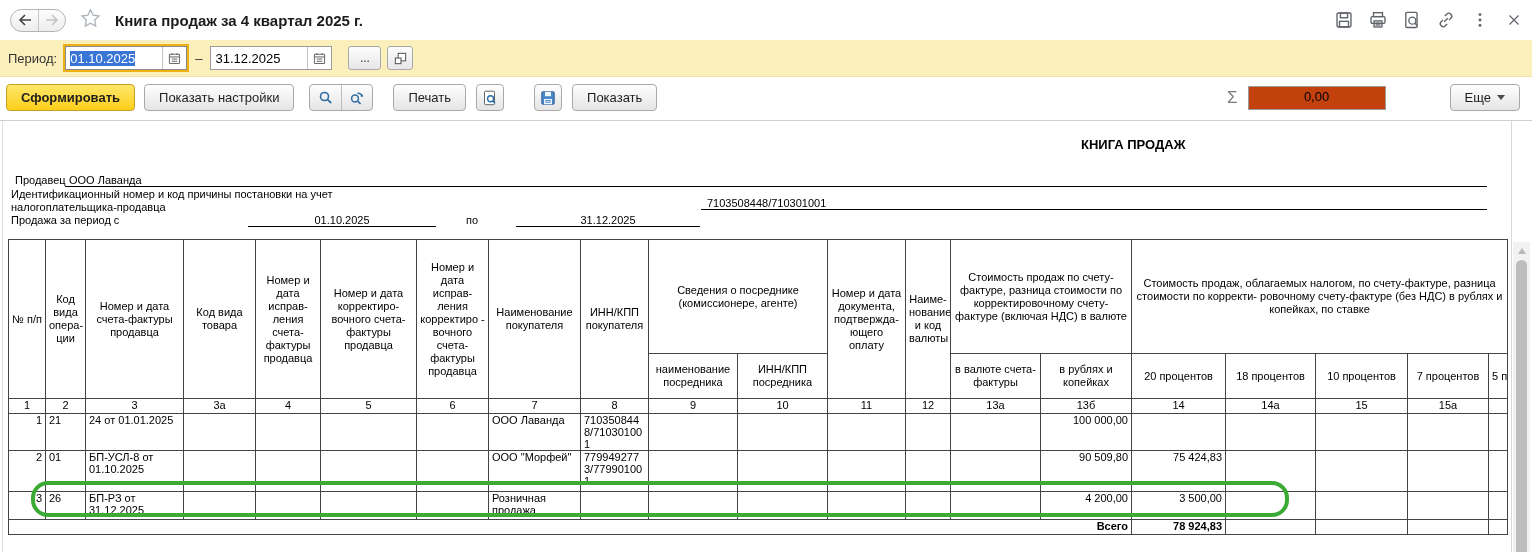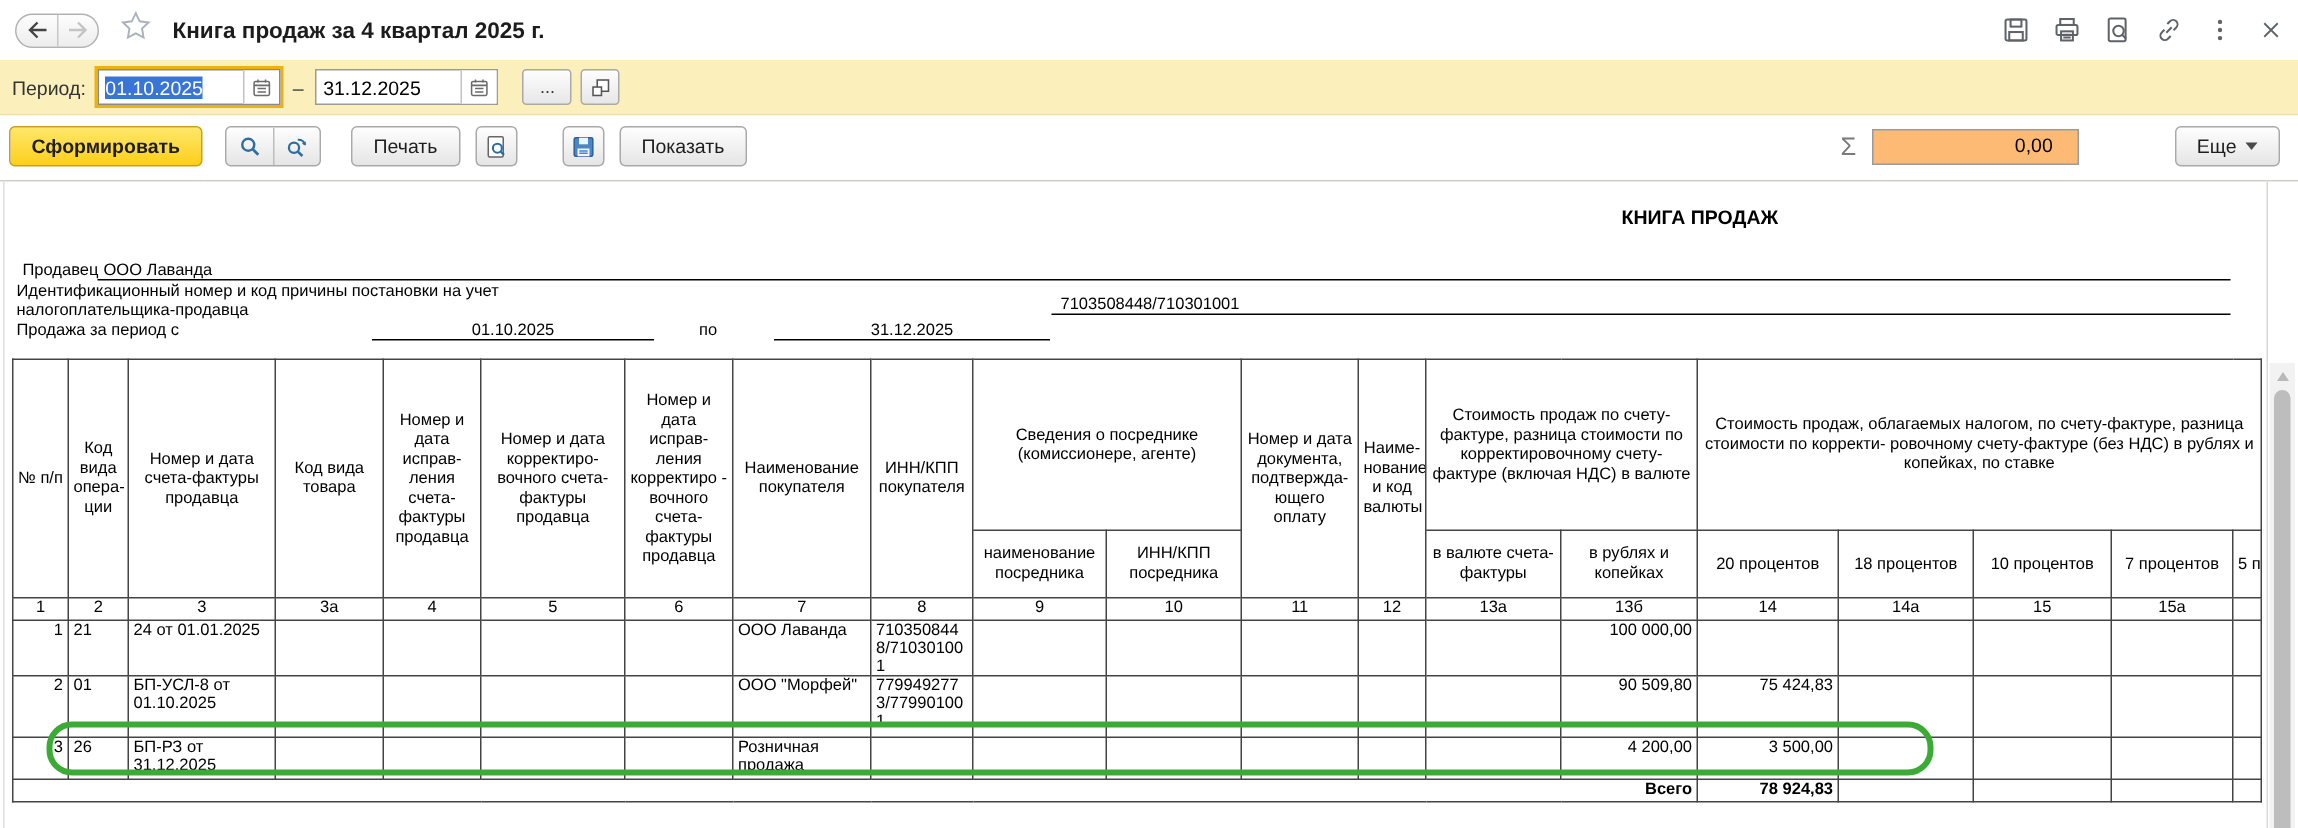--- a/index.html
+++ b/index.html
@@ -54,22 +54,22 @@
     display:flex; align-items:center; justify-content:center; }
   .btn.primary { background:linear-gradient(#ffe76a,#fccf1b); border-color:#c7a021; font-weight:bold; }
   .btnpair { display:flex; border:1px solid #a9a9a9; border-radius:4px; overflow:hidden; height:27px;
     background:linear-gradient(#fefefe,#e5e5e5); }
   .btnpair .half { width:31px; display:flex; align-items:center; justify-content:center; cursor:pointer; }
   .btnpair .half + .half { border-left:1px solid #bdbdbd; }
   .iconbtn { width:28px; padding:0; }
   .tb-icon svg { fill:none; }
   .sumwrap { margin-left:auto; display:flex; align-items:center; }
   .sigma { font-size:17px; color:#7a7a7a; margin-right:10px; }
-  .sumfield { width:138px; height:24px; border:1px solid #9b9b9b; background:#fdba74; font-size:13px;
-    color:#000; text-align:right; padding:2px 16px; }
+  .sumfield { width:138px; height:24px; border:1px solid #9b9b9b; background:#c2410c; font-size:13px;
+    color:#000; text-align:center; padding:2px 16px; }
   .morebtn { margin-left:64px; margin-right:6px; gap:6px; }
 
   
   .panel { position:absolute; top:120px; left:0; width:1532px; height:432px; background:#fff;
     border-top:1px solid #d4d0c8; font-size:11px; color:#000; }
   .panel .inner { position:absolute; inset:0 20px 0 2px; border-left:1px solid #e0e0e0; border-right:1px solid #d8d8d8; }
   .rtitle { position:absolute; left:1078px; top:16px; font-weight:bold; font-size:13px; }
   .rline { position:absolute; font-size:11px; white-space:nowrap; }
   .uline { border-bottom:1px solid #000; }
   .sellerline { left:12px; top:53px; right:24px; display:flex; }
@@ -214,20 +214,21 @@
   <div class="openbtn">
     <svg width="15" height="15" viewBox="0 0 16 16">
         <rect x="5.5" y="2.5" width="8" height="8"></rect>
         <rect x="2.5" y="7.5" width="6" height="6"></rect>
       </svg>
   </div>
 </div>
 
 <div class="toolbar">
   <button class="btn primary">Сформировать</button>
+  <button class="btn" style="margin-left:9px;">Показать настройки</button>
   <div class="btnpair" style="margin-left:15px;">
     <div class="half">
       <svg width="16" height="16" viewBox="0 0 16 16">
           <circle cx="6.5" cy="6.5" r="4" stroke="#2e6da4" stroke-width="1.6" fill="none"></circle>
           <line x1="9.6" y1="9.6" x2="13.2" y2="13.2" stroke="#2e6da4" stroke-width="1.8"></line>
         </svg>
     </div>
     <div class="half">
       <svg width="16" height="16" viewBox="0 0 16 16">
           <circle cx="6" cy="8.5" r="3.4" stroke="#2e6da4" stroke-width="1.5" fill="none"></circle>

